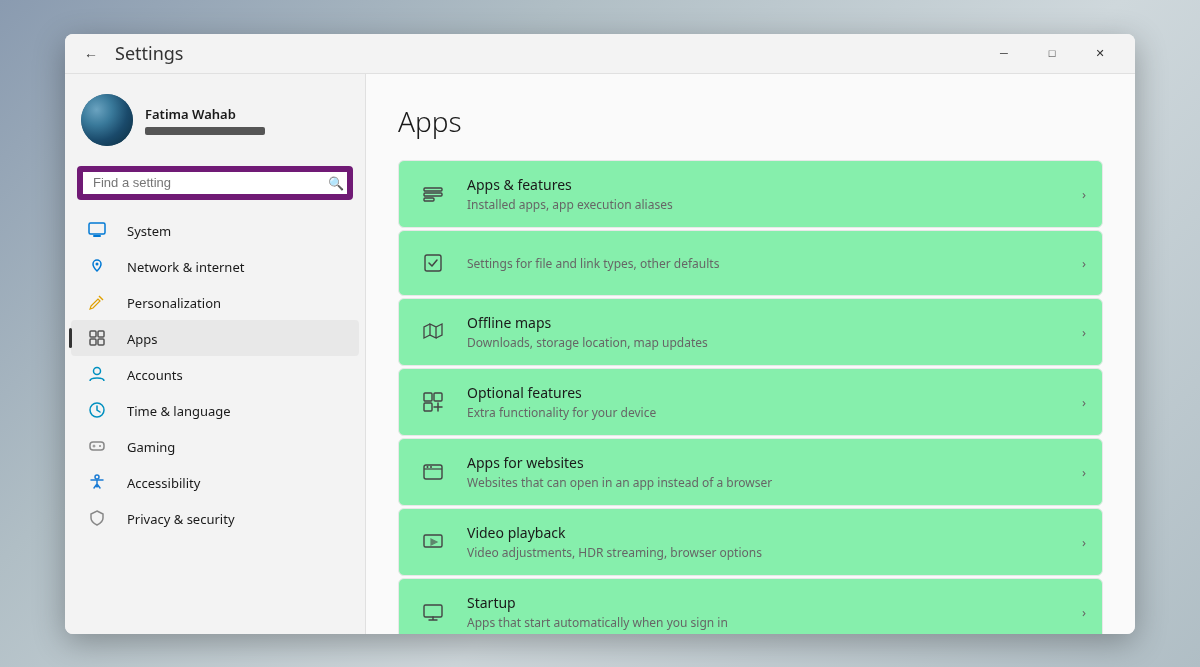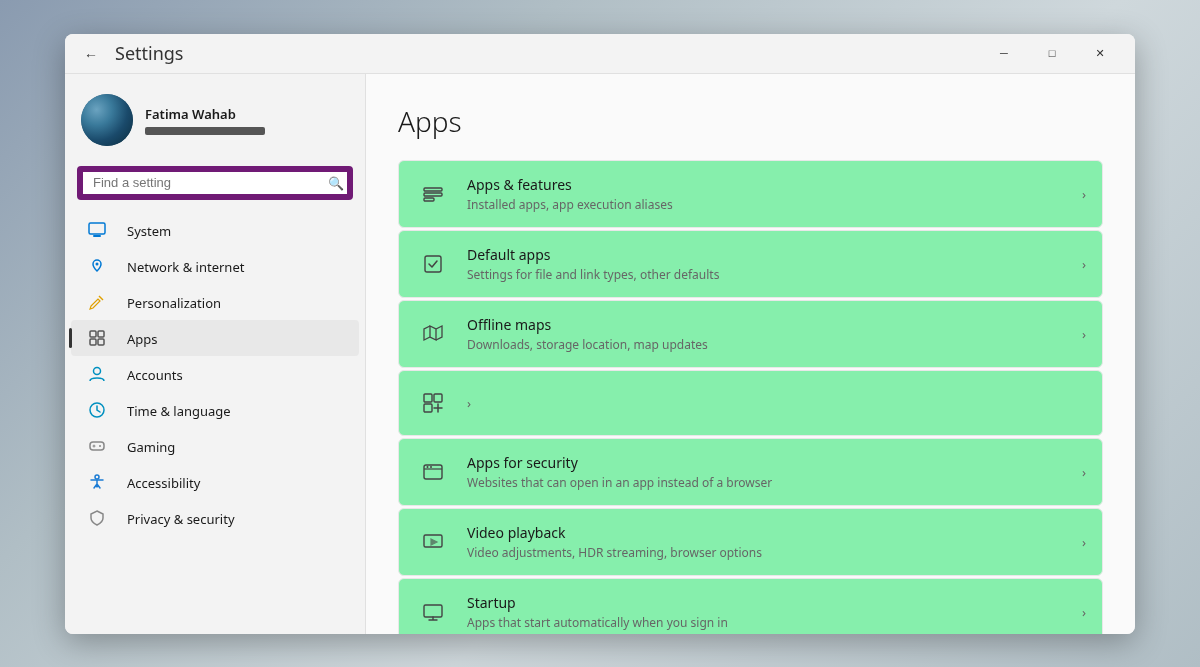--- a/index.html
+++ b/index.html
@@ -385,21 +385,20 @@
             <span class="settings-item-chevron">›</span>
           </div>
           <div class="settings-item">
             <div class="settings-item-icon">
               <svg width="22" height="22" viewBox="0 0 22 22" fill="none">
                 <rect x="3" y="3" width="16" height="16" rx="2" stroke="#444" stroke-width="1.4"></rect>
                 <path d="M7 11 L10 14 L15 8" stroke="#444" stroke-width="1.5" stroke-linecap="round" stroke-linejoin="round"></path>
               </svg>
             </div>
             <div class="settings-item-text">
-              <div class="settings-item-title">Default apps</div>
               <div class="settings-item-desc">Settings for file and link types, other defaults</div>
             </div>
             <span class="settings-item-chevron">›</span>
           </div>
           <div class="settings-item">
             <div class="settings-item-icon">
               <svg width="22" height="22" viewBox="0 0 22 22" fill="none">
                 <path d="M8 3 L8 14 L14 17 L14 6 Z" stroke="#444" stroke-width="1.3"></path>
                 <path d="M14 6 L20 3 L20 14 L14 17" stroke="#444" stroke-width="1.3"></path>
                 <path d="M8 3 L2 6 L2 17 L8 14" stroke="#444" stroke-width="1.3"></path>
@@ -413,33 +412,37 @@
           </div>
           <div class="settings-item">
             <div class="settings-item-icon">
               <svg width="22" height="22" viewBox="0 0 22 22" fill="none">
                 <rect x="2" y="2" width="8" height="8" rx="1" stroke="#444" stroke-width="1.4"></rect>
                 <rect x="12" y="2" width="8" height="8" rx="1" stroke="#444" stroke-width="1.4"></rect>
                 <rect x="2" y="12" width="8" height="8" rx="1" stroke="#444" stroke-width="1.4"></rect>
                 <path d="M16 12 V20 M12 16 H20" stroke="#444" stroke-width="1.5" stroke-linecap="round"></path>
               </svg>
             </div>
+            <div class="settings-item-text">
+              <div class="settings-item-title">Optional features</div>
+              <div class="settings-item-desc">Extra functionality for your device</div>
+            </div>
             <span class="settings-item-chevron">›</span>
           </div>
           <div class="settings-item">
             <div class="settings-item-icon">
               <svg width="22" height="22" viewBox="0 0 22 22" fill="none">
                 <rect x="2" y="4" width="18" height="14" rx="2" stroke="#444" stroke-width="1.4"></rect>
                 <path d="M2 8 H20" stroke="#444" stroke-width="1.2"></path>
                 <circle cx="5.5" cy="6" r="1" fill="#444"></circle>
                 <circle cx="9" cy="6" r="1" fill="#444"></circle>
               </svg>
             </div>
             <div class="settings-item-text">
-              <div class="settings-item-title">Apps for security</div>
+              <div class="settings-item-title">Apps for websites</div>
               <div class="settings-item-desc">Websites that can open in an app instead of a browser</div>
             </div>
             <span class="settings-item-chevron">›</span>
           </div>
           <div class="settings-item">
             <div class="settings-item-icon">
               <svg width="22" height="22" viewBox="0 0 22 22" fill="none">
                 <rect x="2" y="4" width="18" height="12" rx="1.5" stroke="#444" stroke-width="1.4"></rect>
                 <path d="M9 8 L15 11 L9 14 Z" stroke="#444" stroke-width="1.2" fill="#444" opacity="0.6"></path>
               </svg>

